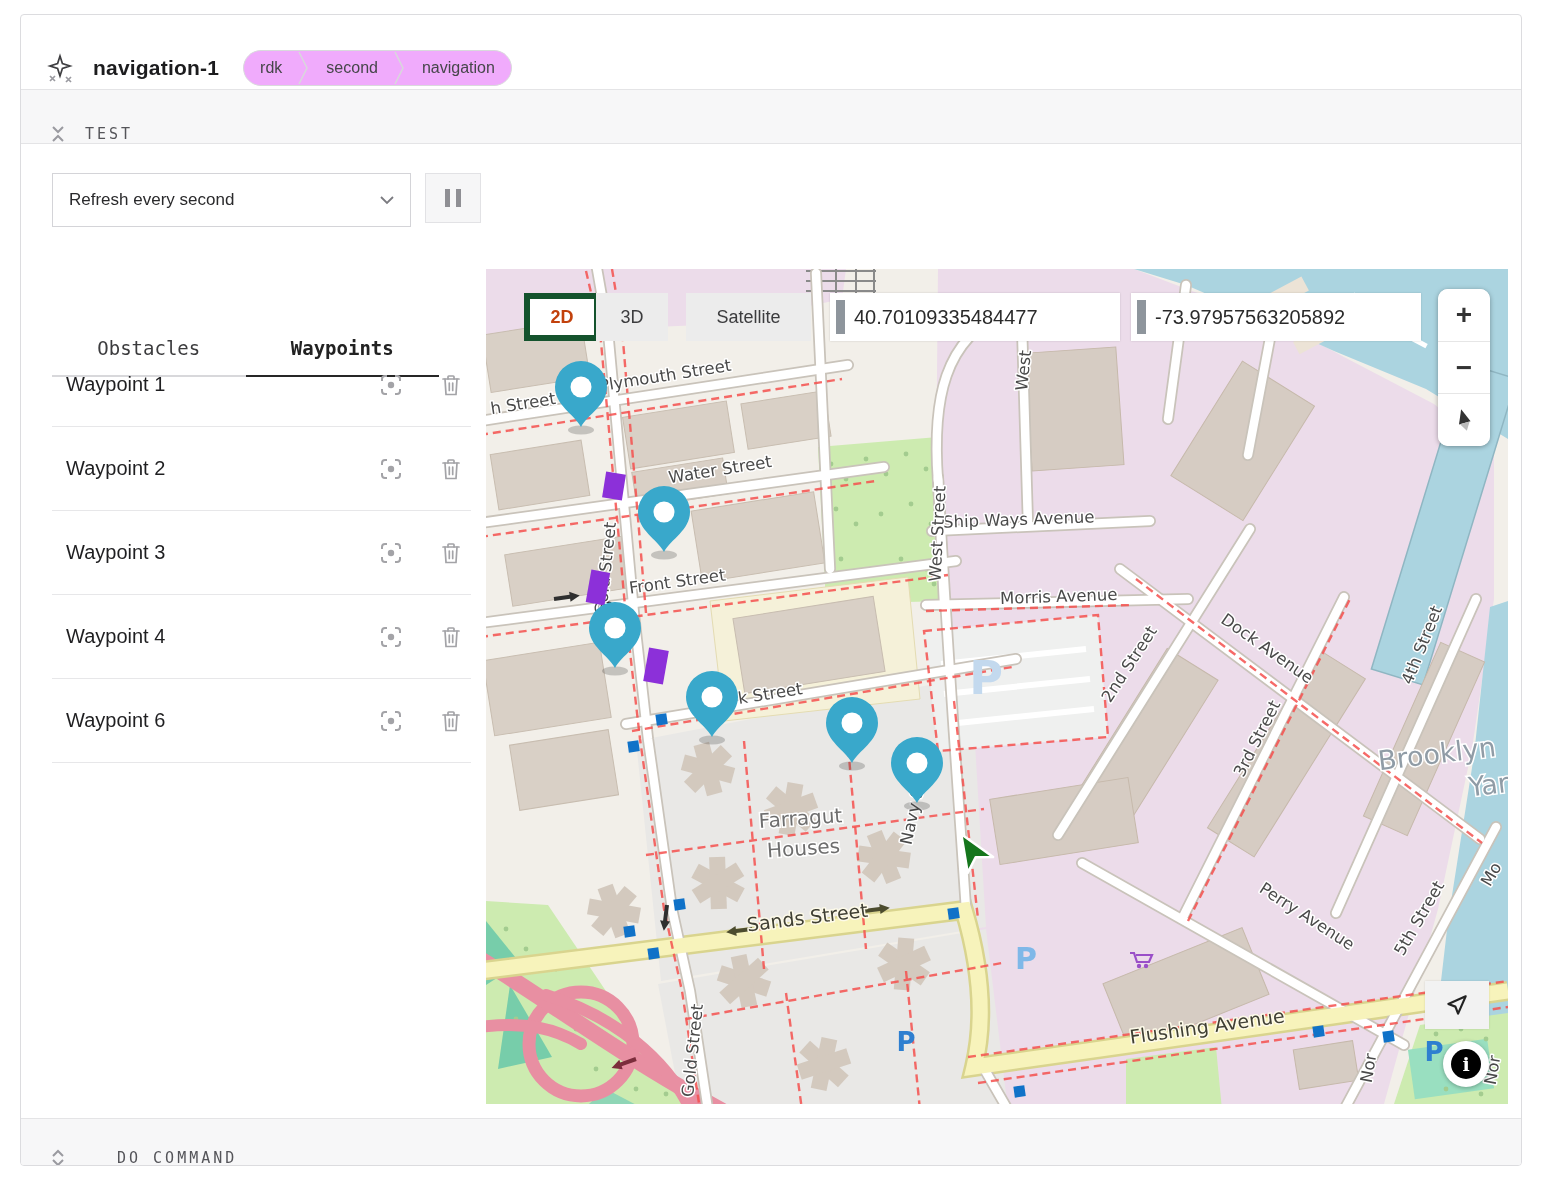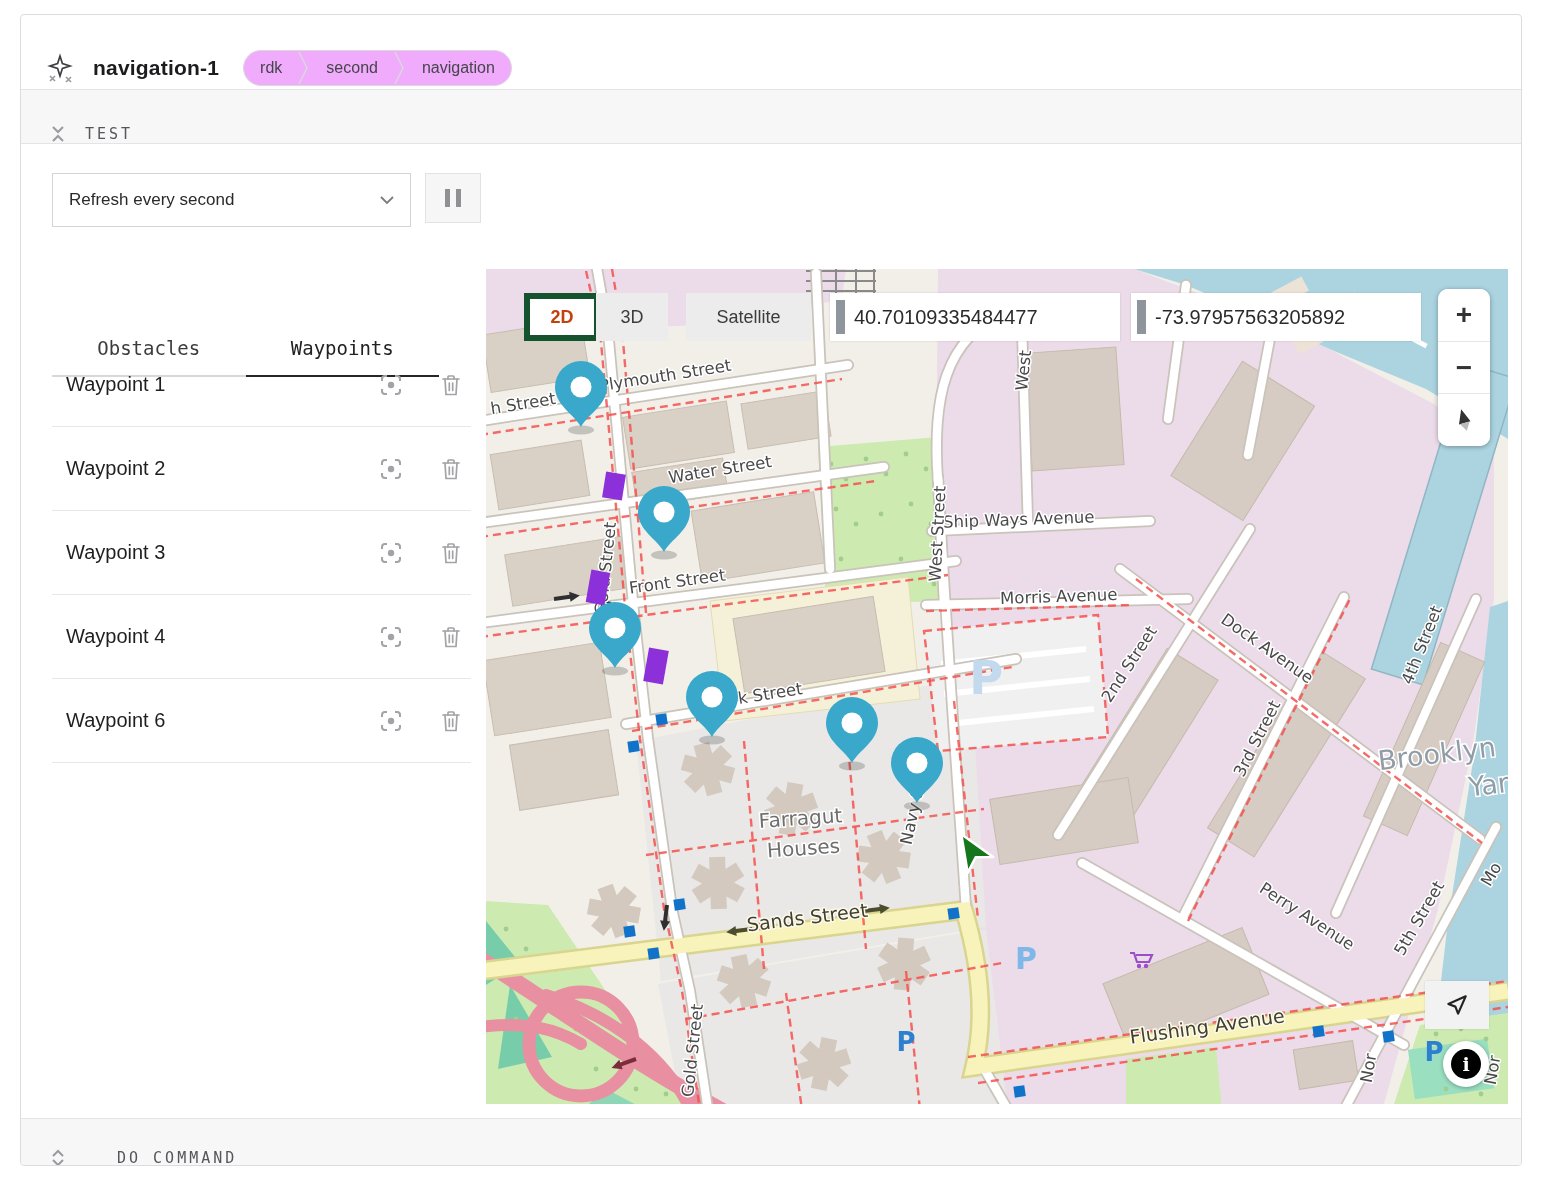--- a/index.html
+++ b/index.html
@@ -29,21 +29,21 @@
             background:#fff; display:flex; align-items:center; padding:0 16px; }
   .select span { font-size:17px; color:#2a2a2c; flex:1; }
   .pausebtn { position:absolute; left:404px; top:158px; width:56px; height:50px; background:#f6f6f7;
               border:1px solid #e2e2e5; display:flex; align-items:center; justify-content:center; gap:6px; }
   .pausebtn i { display:block; width:5px; height:18px; background:#8f8f94; }
 
   
   .tabs { position:absolute; left:31px; top:280px; width:387px; height:46px; display:flex;margin-top:36px; }
   .tab { width:50%; text-align:center; font-family:"DejaVu Sans Mono", monospace; font-size:19px;
          color:#3c3c3e; padding-top:6px; border-bottom:2px solid #d8d8db; }
-  .tab.active { font-weight:400; color:#222; border-bottom:2px solid #262626; }
+  .tab.active { font-weight:700; color:#222; border-bottom:2px solid #262626; }
   .rows { position:absolute; left:31px; top:328px; width:419px; }
   .row { height:84px; display:flex; align-items:center; border-bottom:1px solid #e7e7e9; padding-left:14px; }
   .row .nm { flex:1; font-size:20px; color:#1f1f21; }
   .icb { width:24px; height:24px; background:none; border:none; cursor:pointer; padding:0; }
   .icb.focus { margin-right:36px; }
   .icb.trash { margin-right:8px; }
 
   
   .map { position:absolute; left:465px; top:254px; width:1022px; height:835px; overflow:hidden; background:#f2efe9; }
   .map svg.base { position:absolute; left:0; top:0; }

